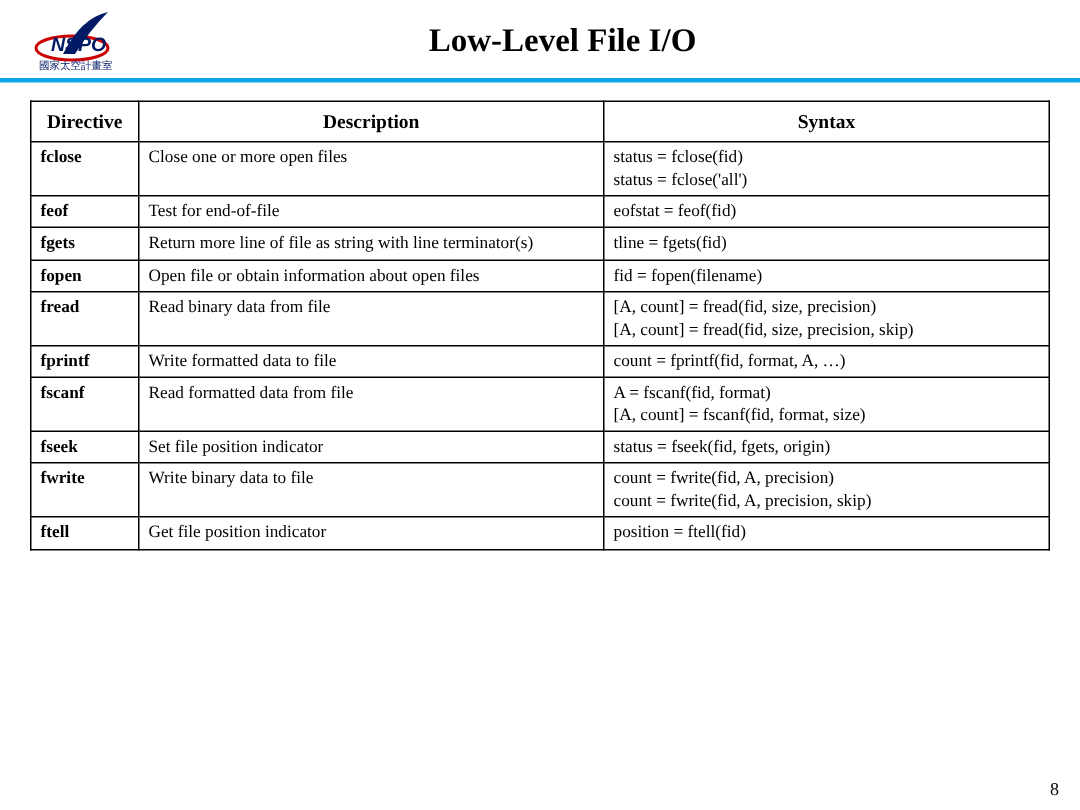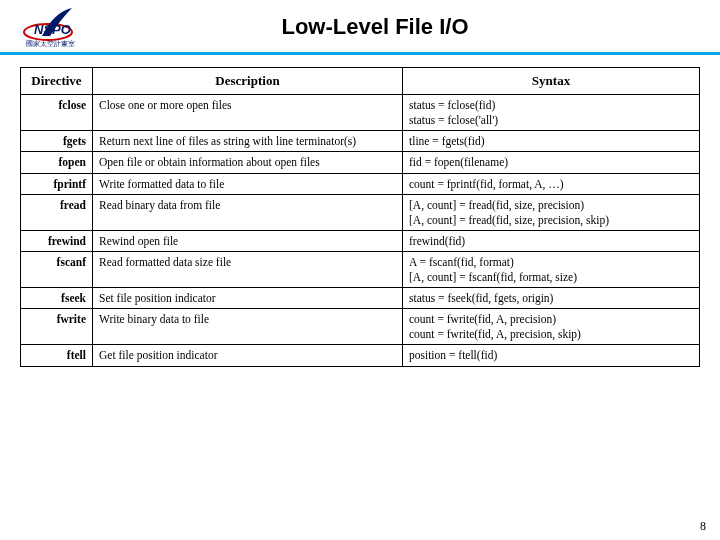--- a/index.html
+++ b/index.html
@@ -19,21 +19,21 @@
   }
   .logo {
     width: 90px;
     height: 42px;
     position: relative;
     flex-shrink: 0;
   }
   .title {
     flex: 1;
     text-align: center;
-    font-family: Liberation Sans, sans-serif;
+    font-family: Liberation Serif, serif;
     font-size: 22px;
     font-weight: bold;
     color: #000;
     padding-right: 60px;
   }
   .content {
     padding: 12px 20px 0 20px;
     font-family: Liberation Serif, serif;
   }
   table {
@@ -51,21 +51,21 @@
   th {
     font-weight: bold;
     text-align: center;
     font-size: 13px;
     padding: 5px 6px;
   }
   col.c-dir { width: 72px; }
   col.c-desc { width: 310px; }
   col.c-syn { width: auto; }
   td.dir {
-    text-align: right;
+    text-align: left;
     font-weight: bold;
   }
   td.desc, td.syn {
     text-align: left;
   }
   .pagenum {
     position: absolute;
     right: 14px;
     bottom: 6px;
     font-size: 12px;
@@ -100,47 +100,47 @@
         <th>Syntax</th>
       </tr>
     </thead>
     <tbody>
       <tr>
           <td class="dir">fclose</td>
           <td class="desc">Close one or more open files</td>
           <td class="syn">status = fclose(fid)<br>status = fclose('all')</td>
         </tr>
       <tr>
+          <td class="dir">feof</td>
+          <td class="desc">Test for end-of-file</td>
+          <td class="syn">eofstat = feof(fid)</td>
+        </tr>
+      <tr>
           <td class="dir">fgets</td>
-          <td class="desc">Return next line of files as string with line terminator(s)</td>
+          <td class="desc">Return more line of file as string with line terminator(s)</td>
           <td class="syn">tline = fgets(fid)</td>
         </tr>
       <tr>
           <td class="dir">fopen</td>
           <td class="desc">Open file or obtain information about open files</td>
           <td class="syn">fid = fopen(filename)</td>
         </tr>
       <tr>
+          <td class="dir">fread</td>
+          <td class="desc">Read binary data from file</td>
+          <td class="syn">[A, count] = fread(fid, size, precision)<br>[A, count] = fread(fid, size, precision, skip)</td>
+        </tr>
+      <tr>
           <td class="dir">fprintf</td>
           <td class="desc">Write formatted data to file</td>
           <td class="syn">count = fprintf(fid, format, A, …)</td>
         </tr>
       <tr>
-          <td class="dir">fread</td>
-          <td class="desc">Read binary data from file</td>
-          <td class="syn">[A, count] = fread(fid, size, precision)<br>[A, count] = fread(fid, size, precision, skip)</td>
-        </tr>
-      <tr>
-          <td class="dir">frewind</td>
-          <td class="desc">Rewind open file</td>
-          <td class="syn">frewind(fid)</td>
-        </tr>
-      <tr>
           <td class="dir">fscanf</td>
-          <td class="desc">Read formatted data size file</td>
+          <td class="desc">Read formatted data from file</td>
           <td class="syn">A = fscanf(fid, format)<br>[A, count] = fscanf(fid, format, size)</td>
         </tr>
       <tr>
           <td class="dir">fseek</td>
           <td class="desc">Set file position indicator</td>
           <td class="syn">status = fseek(fid, fgets, origin)</td>
         </tr>
       <tr>
           <td class="dir">fwrite</td>
           <td class="desc">Write binary data to file</td>

